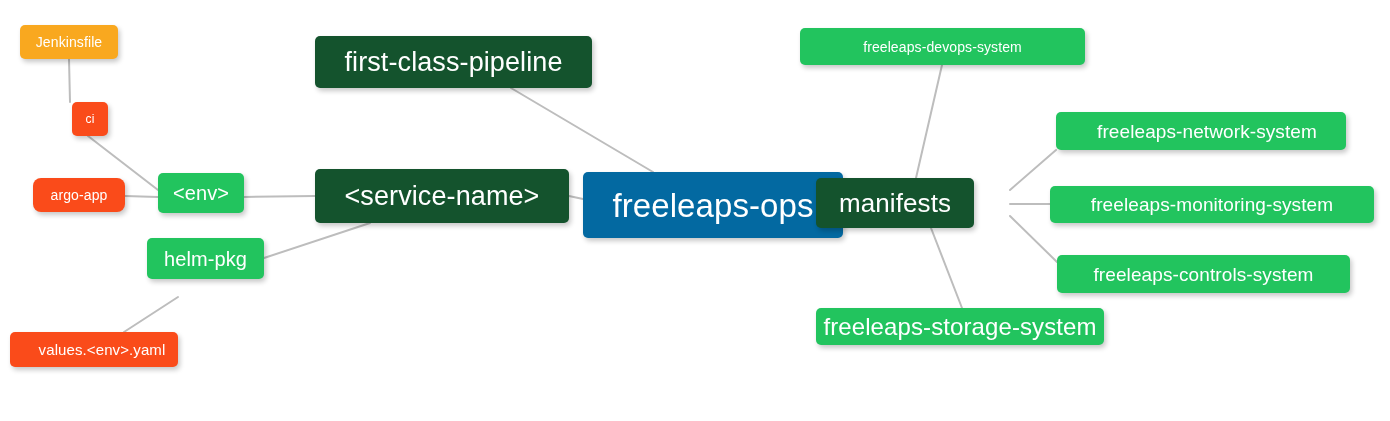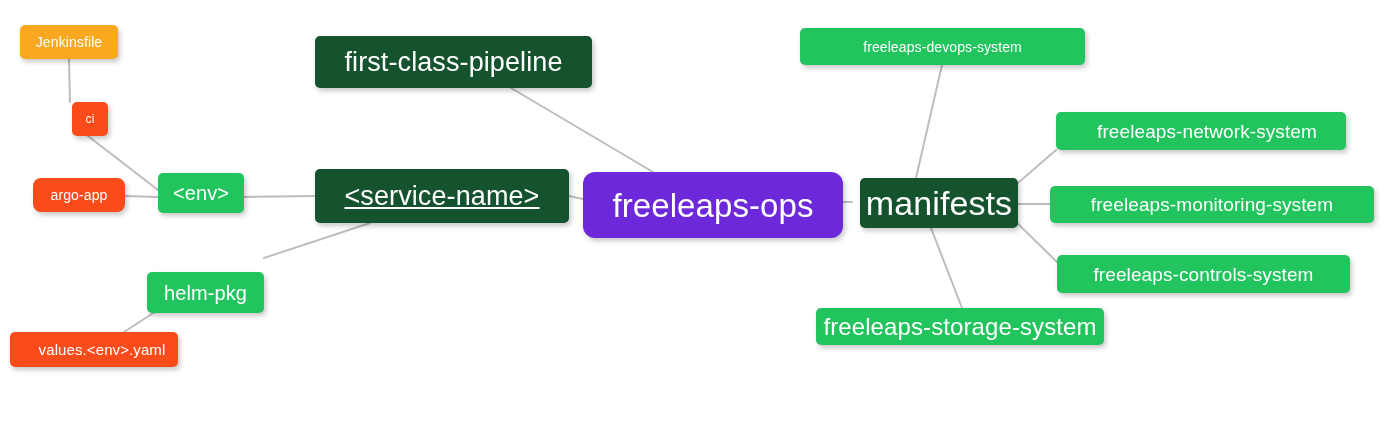--- a/index.html
+++ b/index.html
@@ -11,21 +11,21 @@
     display:flex;align-items:center;justify-content:center;
     color:#ffffff;
     border-radius:5px;
     box-sizing:border-box;
     white-space:nowrap;
     box-shadow:2px 3px 5px rgba(0,0,0,0.22);
     line-height:1;
     padding:0 12px;
     letter-spacing:0.1px;
   }
-  .n-root{background:#6d28d9;border-radius:12px;}
+  .n-root{background:#0369a1;}
   .n-blue{background:#14532d;}
   .n-green{background:#22C45E;}
   .n-red{background:#FA4B1A;}
   .n-orange{background:#F9A81F;}
 </style>
 </head>
 <body>
 
 <div id="canvas">
   <svg id="edges" viewBox="0 0 1390 421" xmlns="http://www.w3.org/2000/svg">
@@ -50,36 +50,36 @@
       </div>
       <div class="node n-red" style="left: 52px; top: 102px; width: 36px; height: 34px; font-size: 12px; margin-left: 20px;">
         <span>ci</span>
       </div>
       <div class="node n-red" style="left: 33px; top: 178px; width: 92px; height: 34px; font-size: 14px; border-radius: 8px;">
         <span>argo-app</span>
       </div>
       <div class="node n-green" style="left: 158px; top: 173px; width: 86px; height: 40px; font-size: 20px;">
         <span>&lt;env&gt;</span>
       </div>
-      <div class="node n-green" style="left: 147px; top: 272px; width: 117px; height: 41px; font-size: 20px;">
+      <div class="node n-green" style="left: 147px; top: 238px; width: 117px; height: 41px; font-size: 20px;">
         <span>helm-pkg</span>
       </div>
       <div class="node n-red" style="left: 10px; top: 332px; width: 168px; height: 35px; font-size: 15px; padding-left: 28px;">
         <span>values.&lt;env&gt;.yaml</span>
       </div>
-      <div class="node n-blue" style="left: 315px; top: 169px; width: 254px; height: 54px; font-size: 27px; text-decoration: underline;">
+      <div class="node n-blue" style="left: 315px; top: 169px; width: 254px; height: 54px; font-size: 27px;">
         <span>&lt;service-name&gt;</span>
       </div>
       <div class="node n-blue" style="left: 315px; top: 36px; width: 277px; height: 52px; font-size: 27px;">
         <span>first-class-pipeline</span>
       </div>
       <div class="node n-root" style="left: 583px; top: 172px; width: 260px; height: 66px; font-size: 33px;">
         <span>freeleaps-ops</span>
       </div>
-      <div class="node n-blue" style="left: 860px; top: 178px; width: 158px; height: 50px; font-size: 34px;">
+      <div class="node n-blue" style="left: 816px; top: 178px; width: 158px; height: 50px; font-size: 26px;">
         <span>manifests</span>
       </div>
       <div class="node n-green" style="left: 800px; top: 28px; width: 285px; height: 37px; font-size: 14px;">
         <span>freeleaps-devops-system</span>
       </div>
       <div class="node n-green" style="left: 1056px; top: 112px; width: 290px; height: 38px; font-size: 19px; padding-left: 24px;">
         <span>freeleaps-network-system</span>
       </div>
       <div class="node n-green" style="left: 1050px; top: 186px; width: 324px; height: 37px; font-size: 19px;">
         <span>freeleaps-monitoring-system</span>

